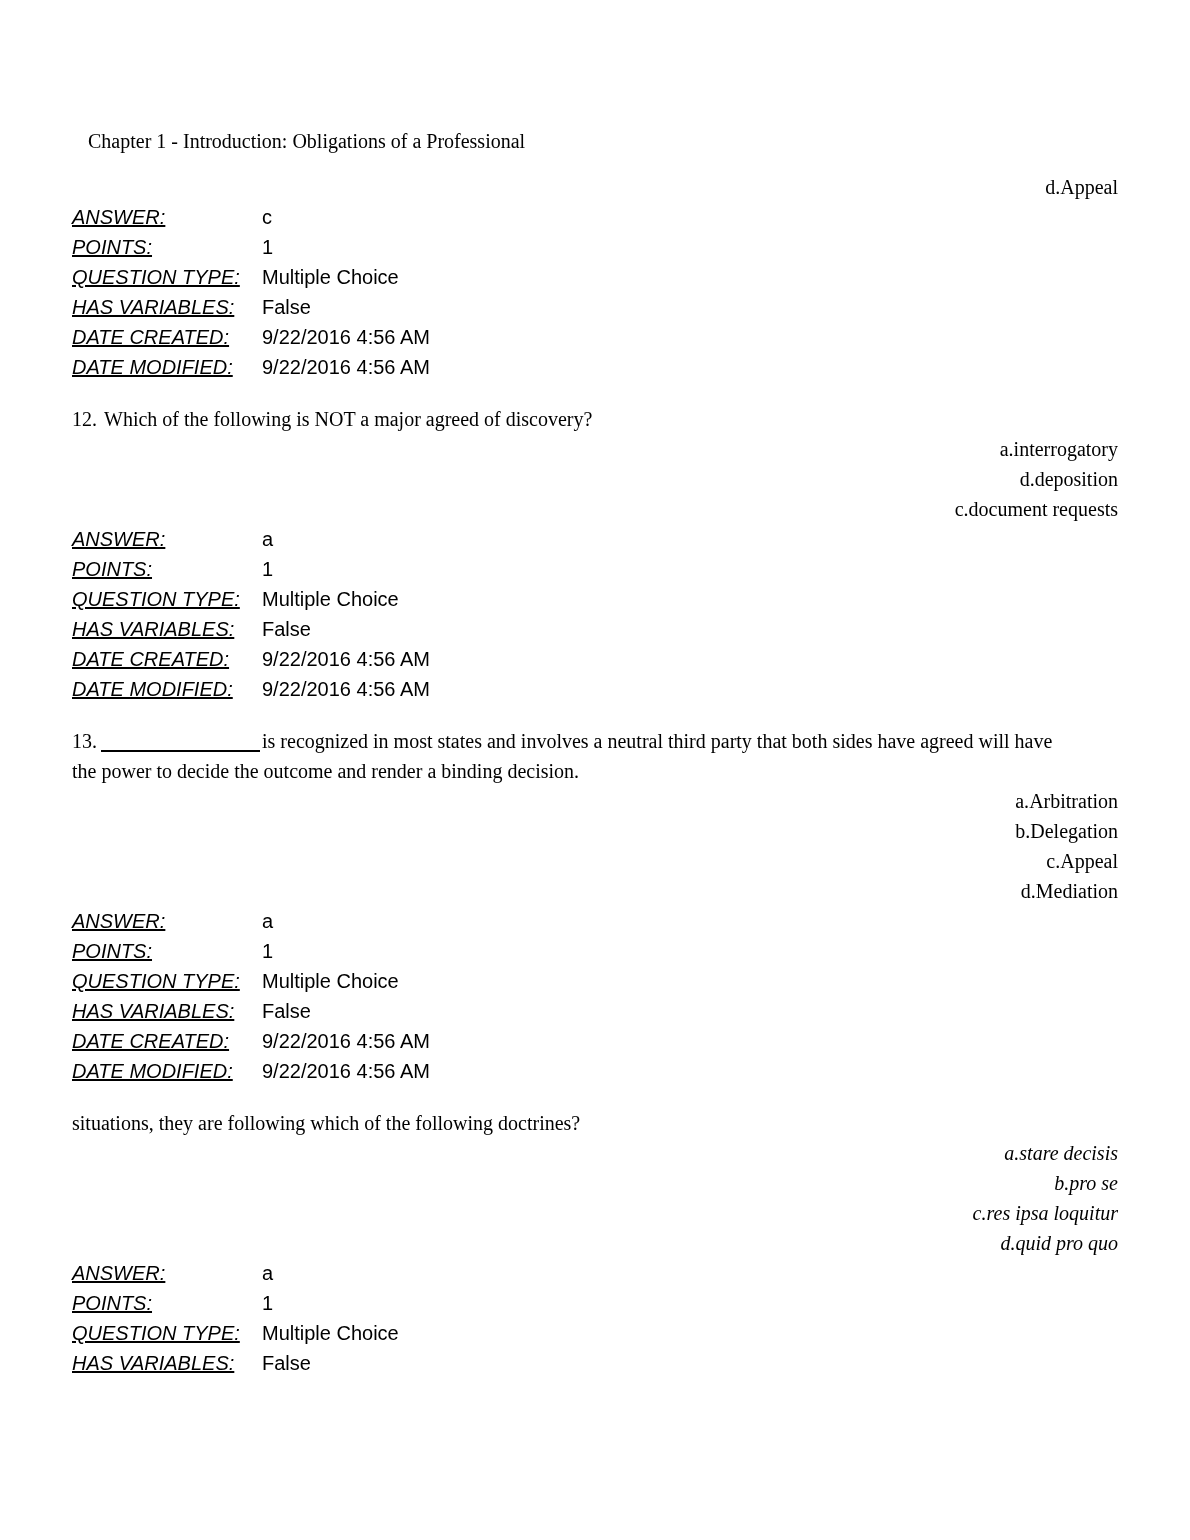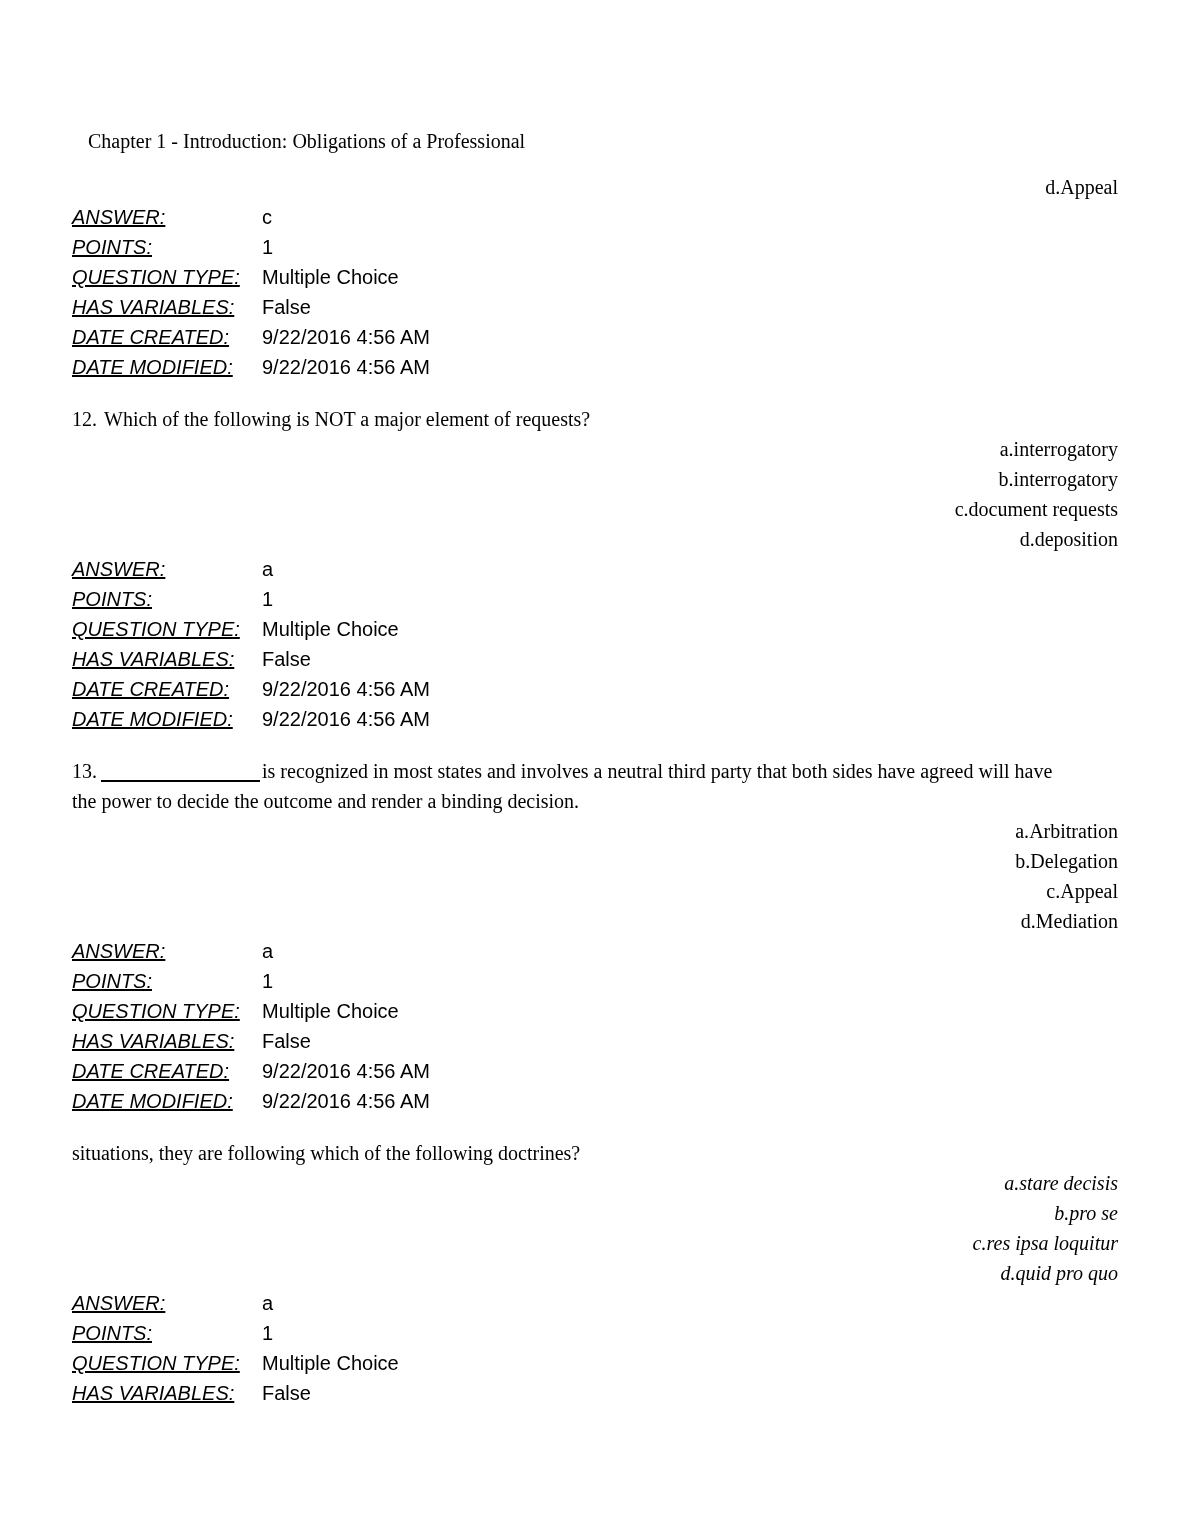--- a/index.html
+++ b/index.html
@@ -73,33 +73,30 @@
   <div class="meta-row">
     <span class="meta-label">DATE CREATED:</span><span class="meta-value">9/22/2016 4:56 AM</span>
   </div>
   <div class="meta-row">
     <span class="meta-label">DATE MODIFIED:</span><span class="meta-value">9/22/2016 4:56 AM</span>
   </div>
 </section>
 
 <section class="qblock">
   <div class="qline">
-    <span class="q-number">12.</span><span>Which of the following is NOT a major element of requests?</span>
+    <span class="q-number">12.</span><span>Which of the following is NOT a major agreed of discovery?</span>
   </div>
   <div class="option-row">
     <span class="opt-letter">a.</span><span class="opt-text">interrogatory</span>
   </div>
   <div class="option-row">
-    <span class="opt-letter">b.</span><span class="opt-text">interrogatory</span>
+    <span class="opt-letter">d.</span><span class="opt-text">deposition</span>
   </div>
   <div class="option-row">
     <span class="opt-letter">c.</span><span class="opt-text">document requests</span>
-  </div>
-  <div class="option-row">
-    <span class="opt-letter">d.</span><span class="opt-text">deposition</span>
   </div>
   <div class="meta-row">
     <span class="meta-label">ANSWER:</span><span class="meta-value">a</span>
   </div>
   <div class="meta-row">
     <span class="meta-label">POINTS:</span><span class="meta-value">1</span>
   </div>
   <div class="meta-row">
     <span class="meta-label">QUESTION TYPE:</span><span class="meta-value">Multiple Choice</span>
   </div>

